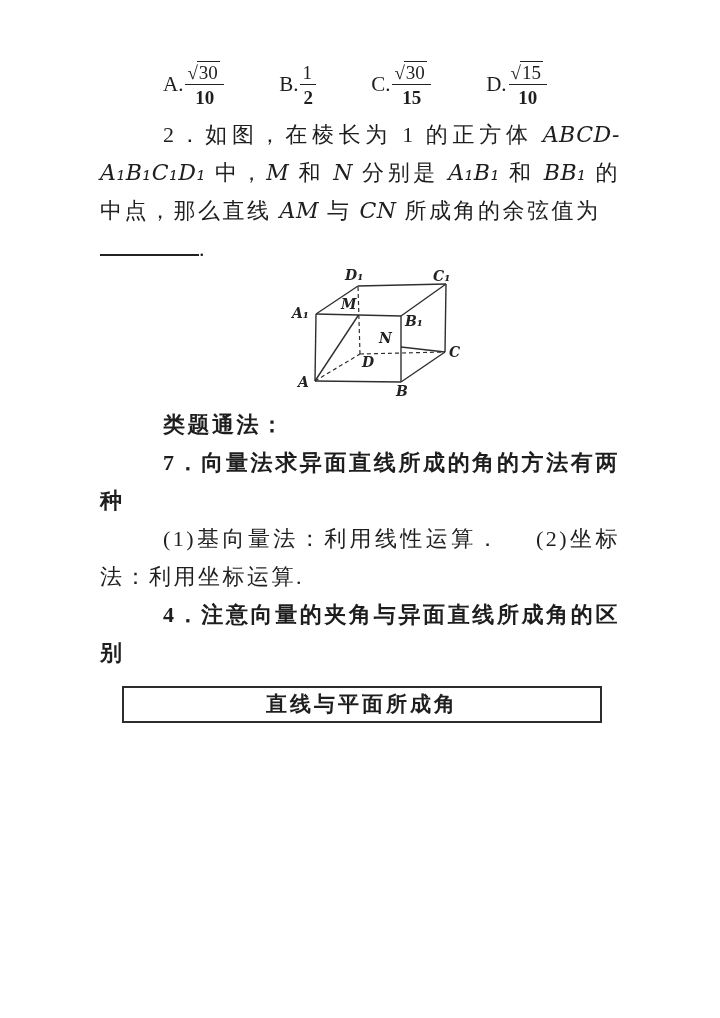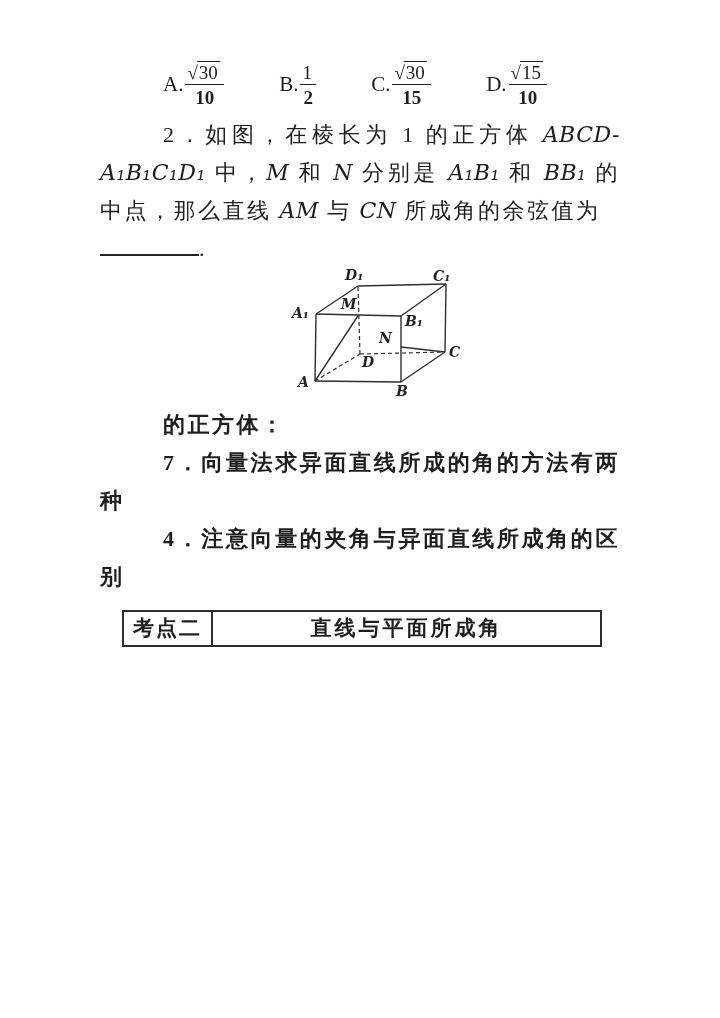--- a/index.html
+++ b/index.html
@@ -144,22 +144,22 @@
       <text class="vlabel" x="119" y="70">B₁</text>
       <text class="vlabel" x="55" y="53">M</text>
       <text class="vlabel" x="93" y="87">N</text>
       <text class="vlabel" x="76" y="111">D</text>
       <text class="vlabel" x="163" y="101">C</text>
       <text class="vlabel" x="12" y="131">A</text>
       <text class="vlabel" x="110" y="140">B</text>
     </svg>
   </div>
 
-  <p class="para indent bold">的正方体：</p>
+  <p class="para indent bold">类题通法：</p>
   <p class="para indent bold">7．向量法求异面直线所成的角的方法有两种</p>
+  <p class="para indent"><span>(1)基向量法：利用线性运算．</span><span class="gap"></span><span>(2)坐标法：利用坐标运算.</span></p>
   <p class="para indent bold">4．注意向量的夹角与异面直线所成角的区别</p>
 
   <div class="kaodian">
-    <div class="kaodian-label">考点二</div>
     <div class="kaodian-title">直线与平面所成角</div>
   </div>
 
 </div>
 
 </body></html>

